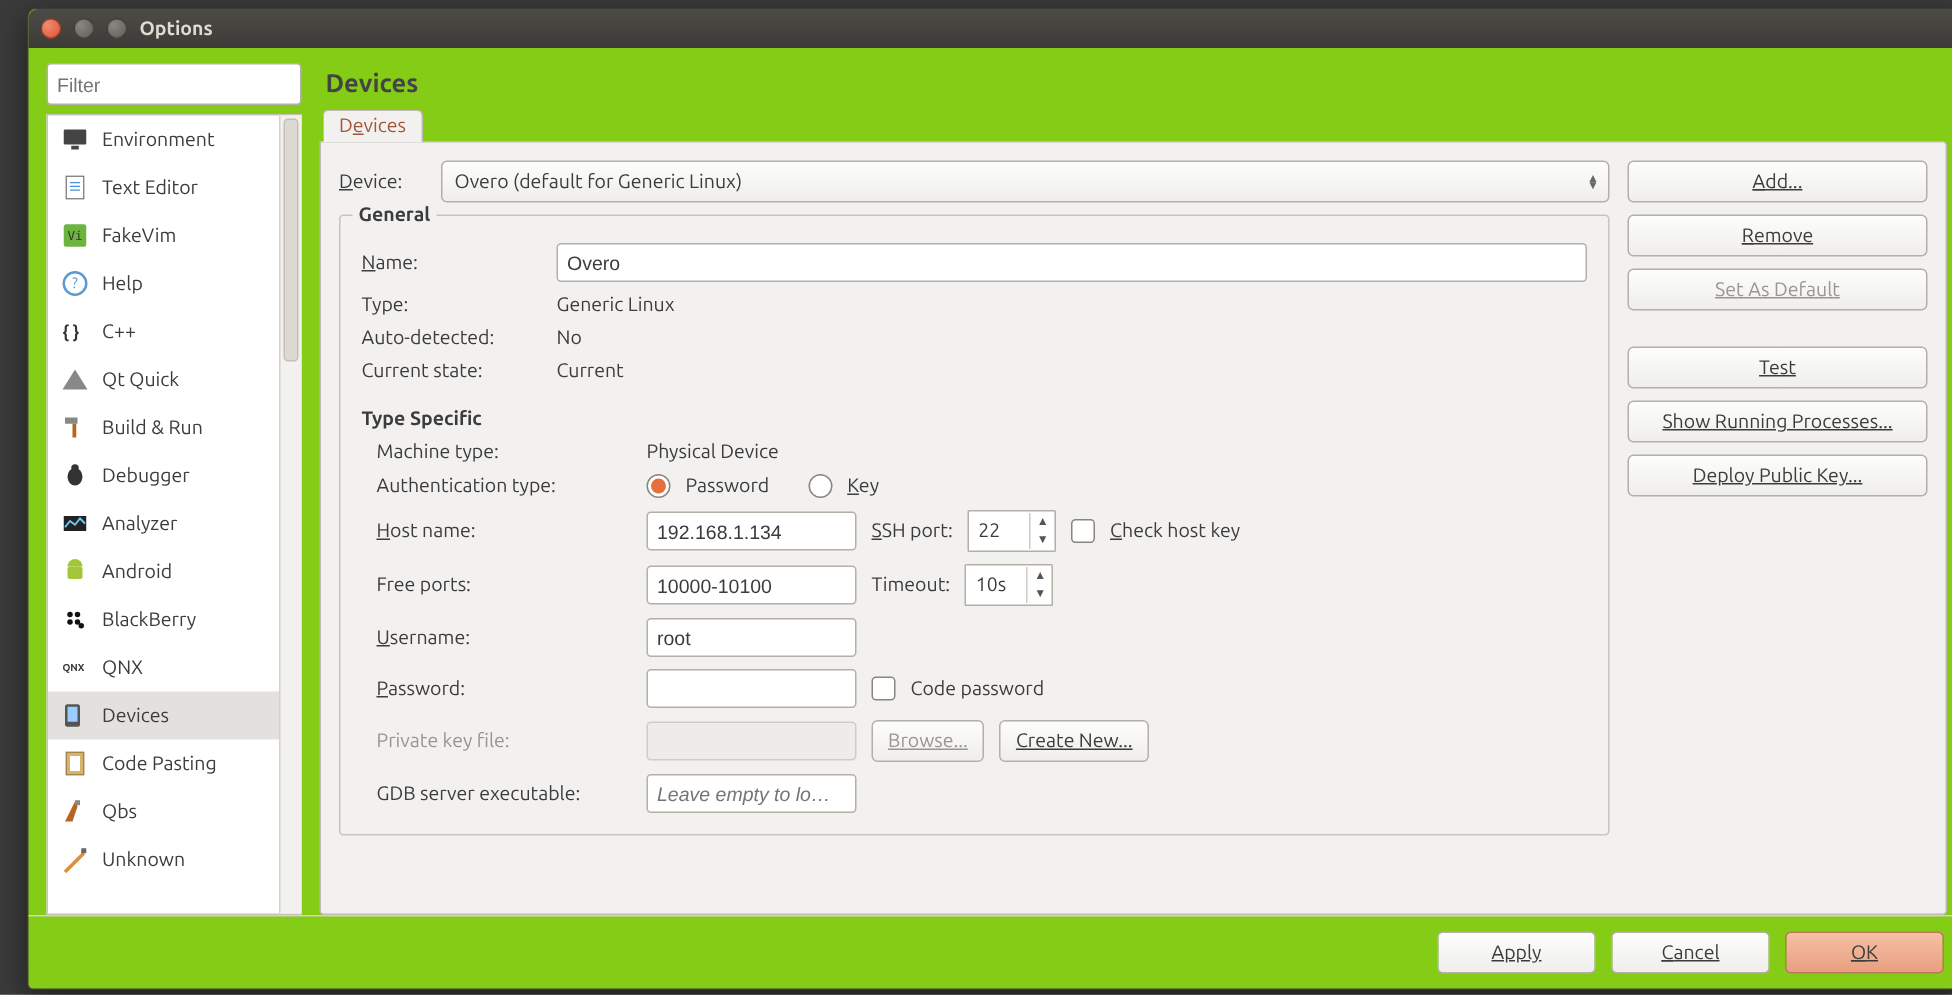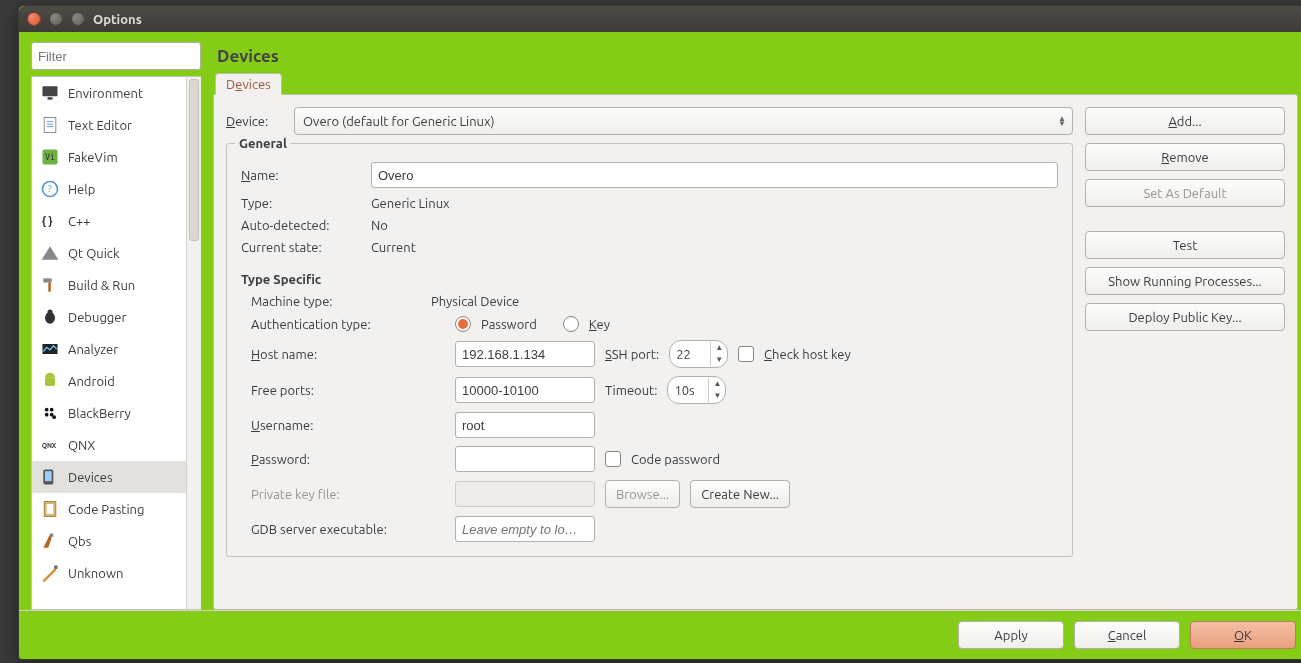--- a/index.html
+++ b/index.html
@@ -185,20 +185,21 @@
   .btn, .btn-dis {
     height: 26px;
     display: flex;
     align-items: center;
     justify-content: center;
     padding: 0 10px;
     border: 1px solid #b4b0a8;
     border-radius: 4px;
     background: linear-gradient(#fdfdfc, #efeeeb);
     font-size: 13px;
+    text-decoration: underline;
   }
   .btn-dis { color: #9a968e; }
   .btn-primary {
     background: linear-gradient(#f6bfa5, #e99f7f);
     border-color: #bc7a5d;
   }
   .btn u, .btn-dis u, .combo u, label u, .lbl u { text-decoration: underline; }
 
   .groupbox {
     border: 1px solid #c8c4bc;
@@ -253,21 +254,21 @@
     background: #eeece8;
     width: 140px;
   }
   .placeholder { color: #8a867e; font-style: italic; }
 
   .spin {
     display: inline-flex;
     align-items: center;
     height: 26px;
     border: 1px solid #b4b0a8;
-    border-radius: 12px;
+    border-radius: 1px;
     background: #fff;
   }
   .spin .sval { padding: 0 6px; min-width: 28px; }
   .spin .sbtns { display:flex; flex-direction:column; border-left:1px solid #cfccc5; }
   .spin .sbtns span { font-size:8px; line-height:10px; padding:1px 4px; color:#555; }
 
   .radio, .check {
     width: 14px; height: 14px; display:inline-block; vertical-align:middle;
     border:1px solid #8a867e; background:#fff;
   }
@@ -277,21 +278,21 @@
     border-radius:50%; background:#e66f3d;
   }
   .check { border-radius:3px; }
 
   .section-header {
     font-weight: bold;
     margin: 18px 0 8px 0;
   }
   .ts-grid { margin-left: 10px; }
 
-  .hstack { display:flex; align-items:center; gap:10px; flex-wrap: nowrap; margin-left: 24px; }
+  .hstack { display:flex; align-items:center; gap:10px; flex-wrap: nowrap; }
 
   .sep { height: 8px; }
 
   .footer {
     border-top: 1px solid #d6d2ca;
     padding: 10px 14px;
     display: flex;
     justify-content: flex-end;
     gap: 10px;
   }

